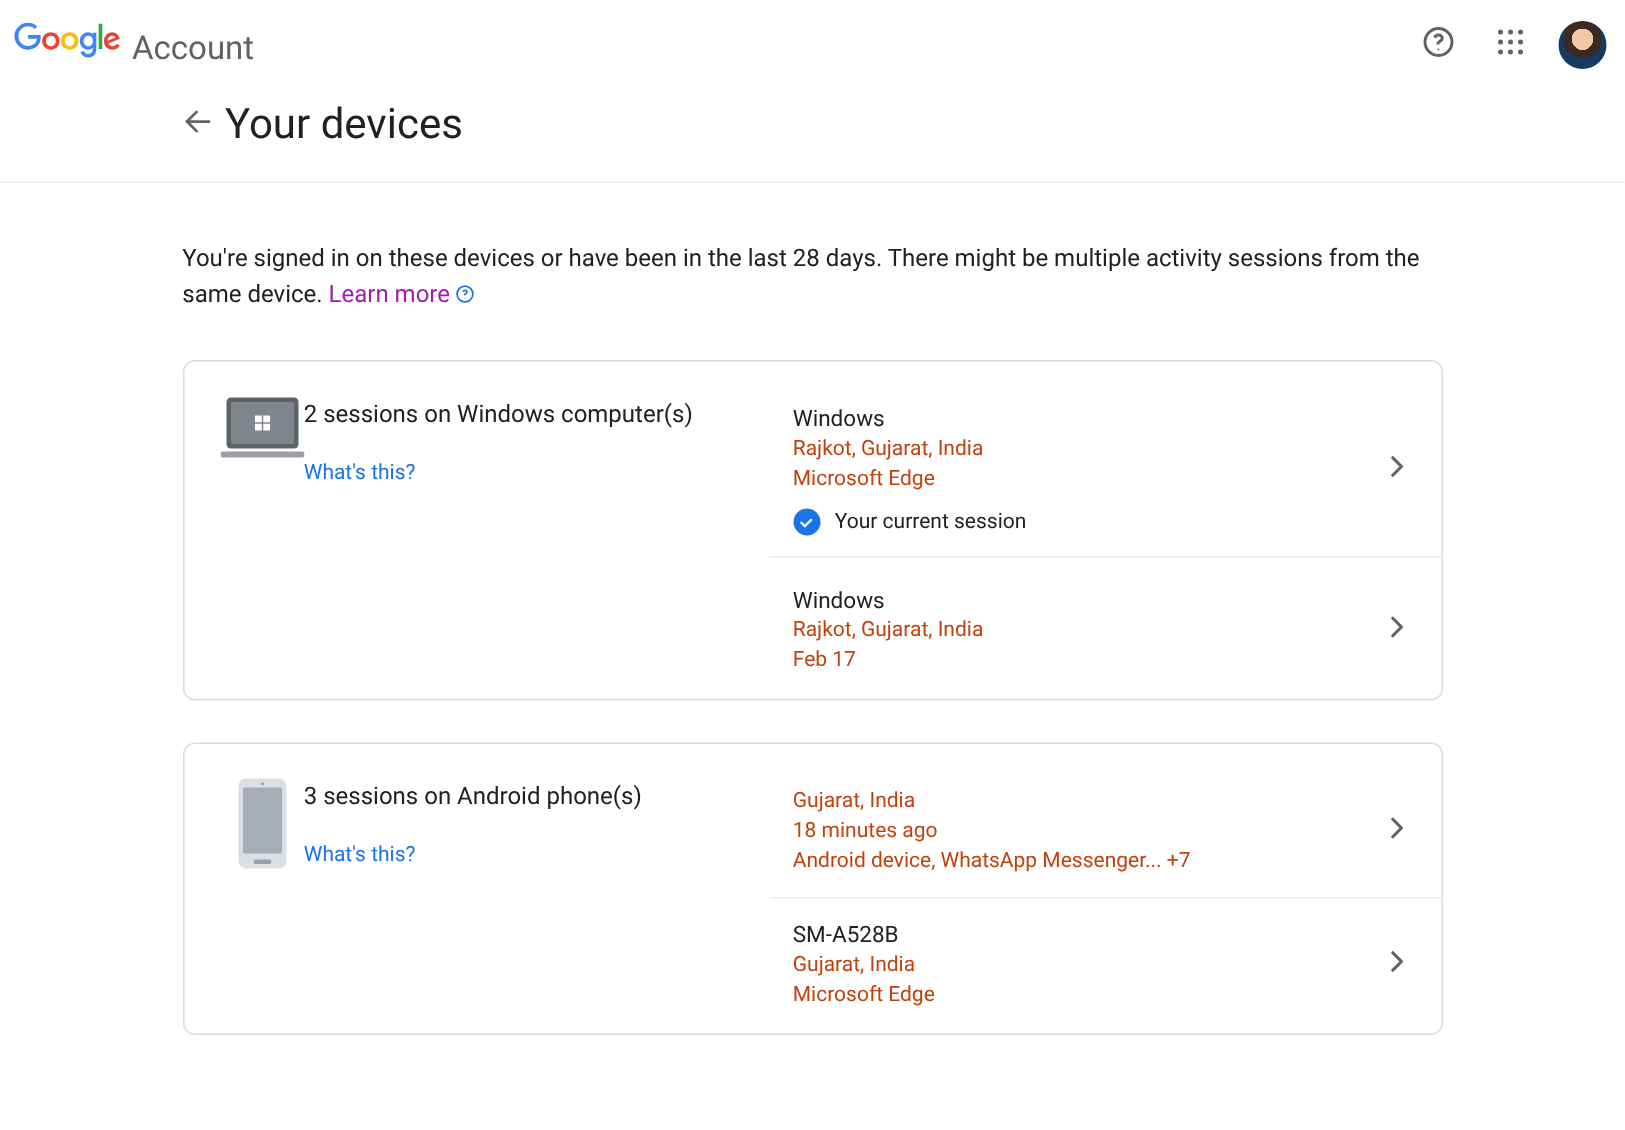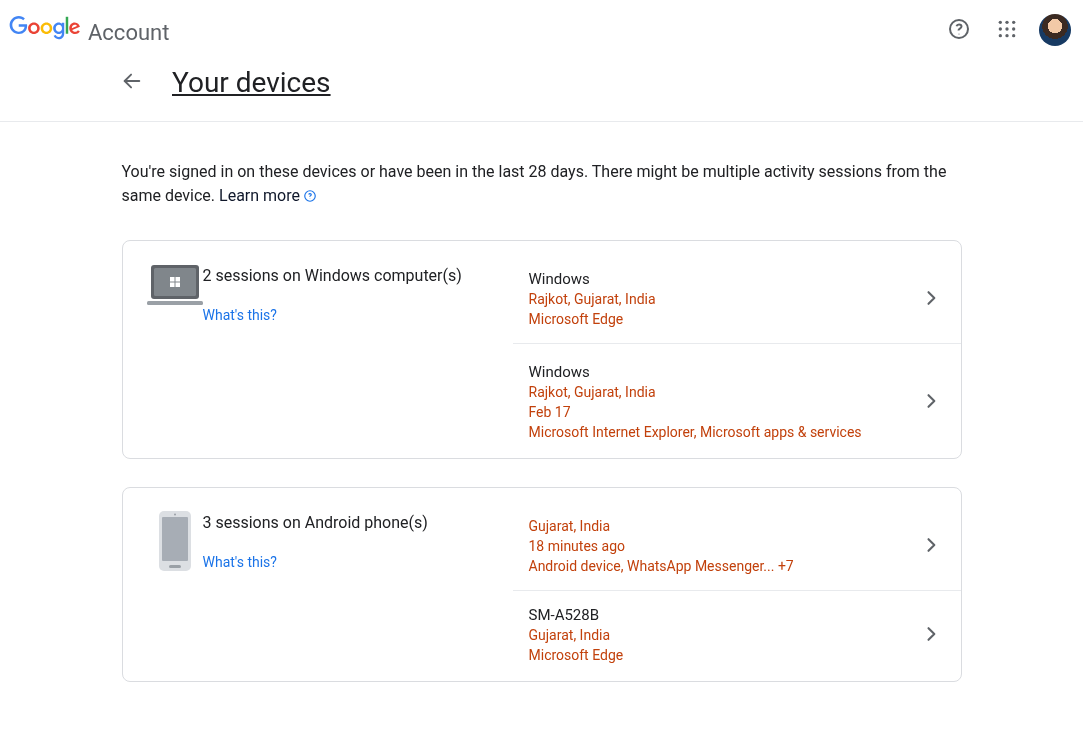--- a/index.html
+++ b/index.html
@@ -45,23 +45,22 @@
   .avatar {
     width: 32px; height: 32px; border-radius: 50%;
     background: radial-gradient(circle at 50% 38%, #f2c9a7 0 28%, #3b2a22 28% 50%, #173a63 50% 100%);
     cursor: pointer;
     margin-left: 4px;
   }
 
   .title-row {
     display: flex;
     align-items: center;
-    gap: 28px;
+    gap: 6px;
     padding: 6px 0 22px 120px;
-    text-decoration: underline;
   }
   .back-btn {
     width: 24px; height: 24px;
     display: flex; align-items: center; justify-content: center;
     color: #5f6368;
     cursor: pointer;
   }
   .page-title {
     font-size: 28px;
     font-weight: 400;
@@ -78,21 +77,21 @@
     flex-direction: column;
     align-items: stretch;
   }
   .intro {
     margin: 0 auto 32px auto;
     width: 840px;
     font-size: 16px;
     line-height: 24px;
     color: #202124;
   }
-  .intro a { color: #0f172a; text-decoration: none; }
+  .intro a { color: #a21caf; text-decoration: none; }
   .intro .q-icon {
     display: inline-flex; vertical-align: -2px; margin-left: 3px;
     color: #1a73e8;
   }
 
   .card {
     width: 840px;
     margin: 0 auto 28px auto;
     border: 1px solid #dadce0;
     border-radius: 8px;
@@ -228,33 +227,40 @@
         <div class="group-title">2 sessions on Windows computer(s)</div>
         <a href="#" class="whats-this">What's this?</a>
       </div>
     </div>
     <div class="card-right">
       <div class="session">
         <div class="session-body">
           <div class="session-name">Windows</div>
           <div class="session-line">Rajkot, Gujarat, India</div>
           <div class="session-line">Microsoft Edge</div>
+          <div class="current-badge">
+            <span class="check-circle">
+              <svg width="11" height="11" viewBox="0 0 24 24" fill="none" stroke="#fff" stroke-width="3.5" stroke-linecap="round" stroke-linejoin="round">
+                  <polyline points="5 12 10 17 19 8"></polyline>
+                </svg>
+            </span>
+            <span>Your current session</span>
+          </div>
         </div>
         <div class="chev">
           <svg width="20" height="20" viewBox="0 0 24 24" fill="none" stroke="currentColor" stroke-width="2.5" stroke-linecap="round" stroke-linejoin="round">
               <polyline points="9 5 16 12 9 19"></polyline>
             </svg>
         </div>
       </div>
       <div class="session" style="padding-top:18px;">
         <div class="session-body">
           <div class="session-name">Windows</div>
           <div class="session-line">Rajkot, Gujarat, India</div>
           <div class="session-line">Feb 17</div>
-          <div class="session-line">Microsoft Internet Explorer, Microsoft apps &amp; services</div>
         </div>
         <div class="chev">
           <svg width="20" height="20" viewBox="0 0 24 24" fill="none" stroke="currentColor" stroke-width="2.5" stroke-linecap="round" stroke-linejoin="round">
               <polyline points="9 5 16 12 9 19"></polyline>
             </svg>
         </div>
       </div>
     </div>
   </div>
 

